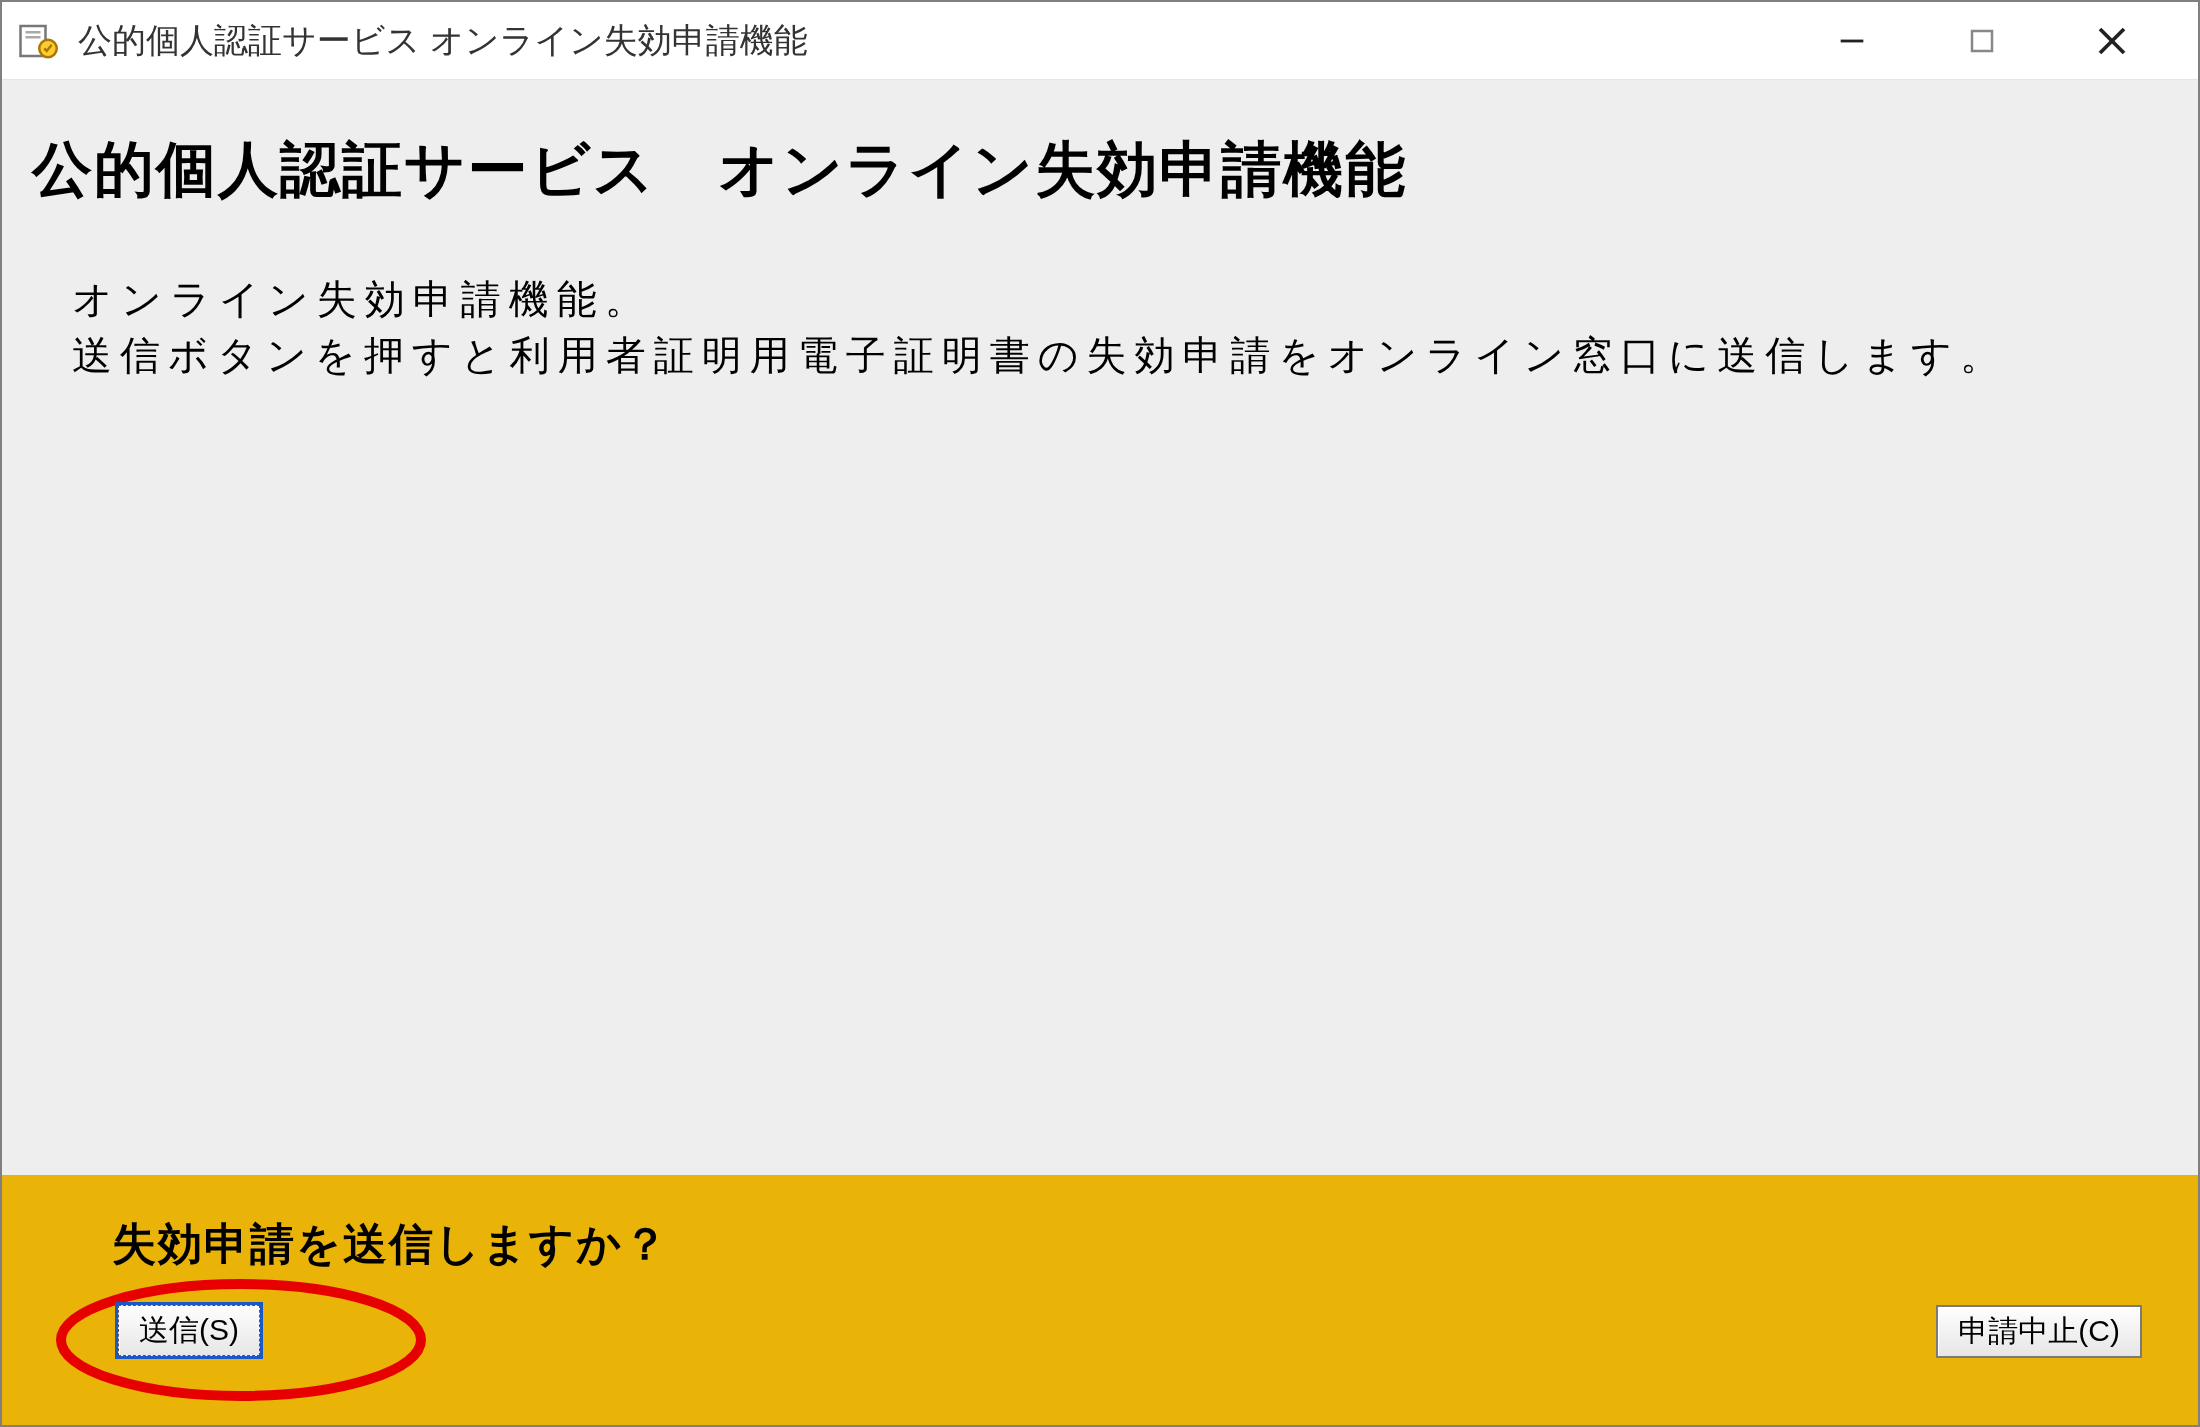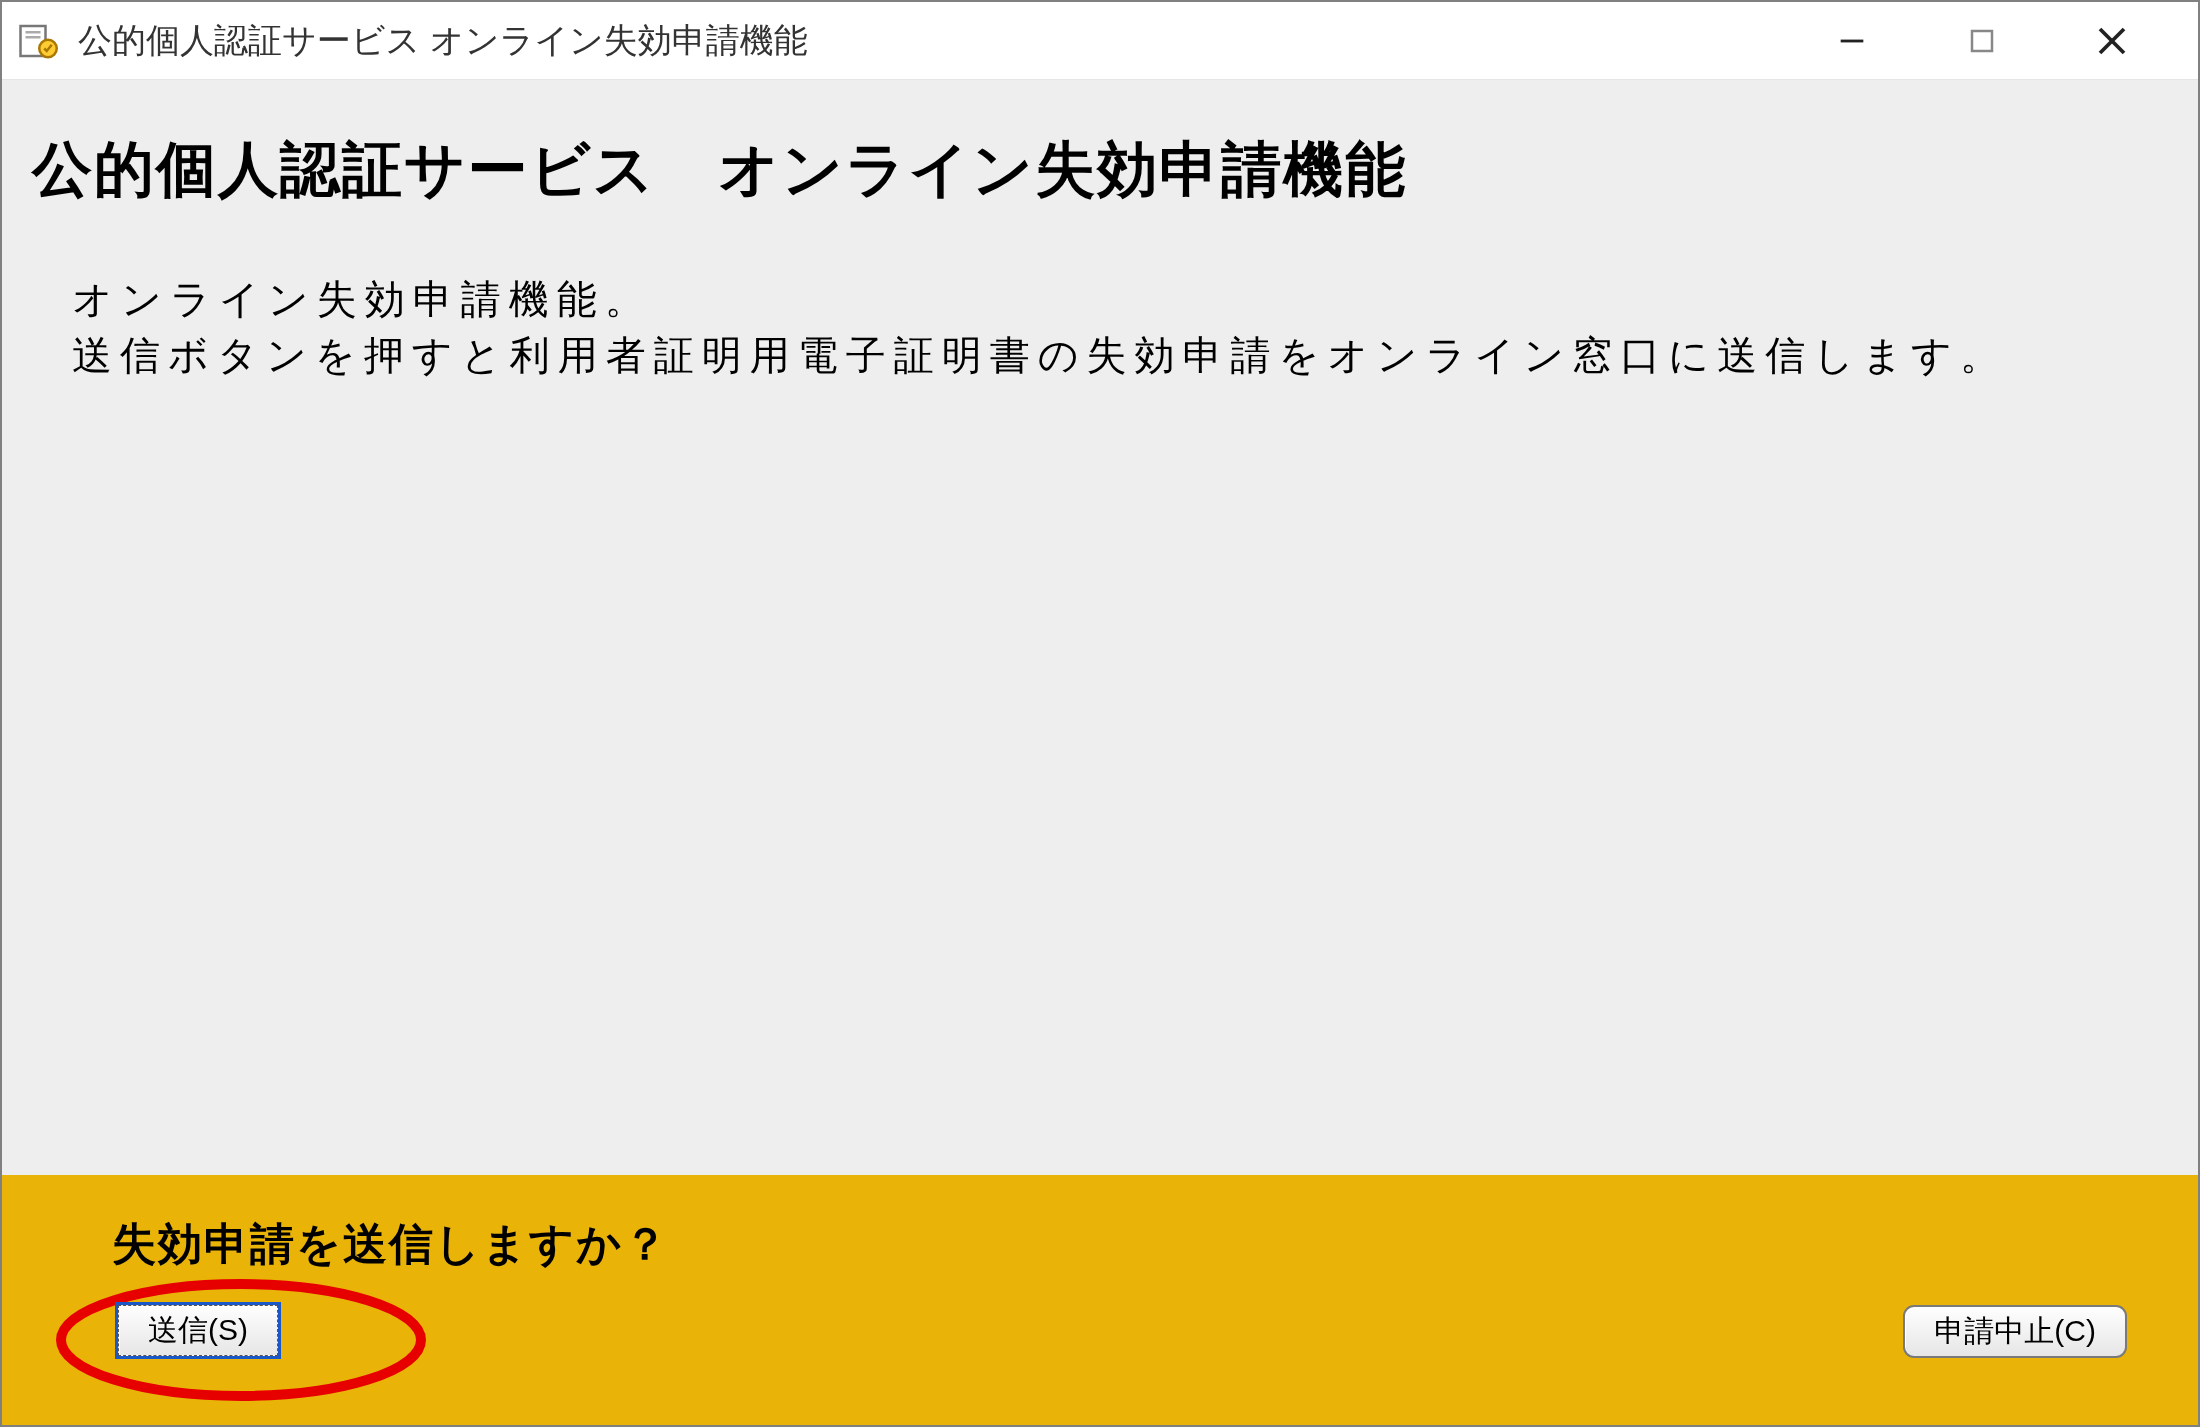--- a/index.html
+++ b/index.html
@@ -17,23 +17,23 @@
     .page-title { font-size: 60px; font-weight: bold; flex: 1; letter-spacing: 2px; }
     .screen-no { font-size: 40px; letter-spacing: 8px; padding-top: 10px; }
     .message { font-size: 40px; padding: 40px 70px 20px 70px; letter-spacing: 8px; line-height: 1.4; }
     .serial-wrap { margin: 280px 70px 0 70px; display: flex; border: 4px solid #808080; height: 78px; }
     .serial-label { background: #c0ffff; display: flex; align-items: center; justify-content: center; font-size: 36px; letter-spacing: 6px; padding: 0 14px; border-right: 4px solid #808080; }
     .serial-value-cell { flex: 1; background: #ffffff; display: flex; align-items: stretch; }
     .serial-value-cell .blackout { width: 440px; background: #000; height: 100%; }
     
     .footer { background: #eab308; height: 250px; position: relative; }
     .footer-prompt { position: absolute; left: 110px; top: 40px; font-size: 44px; font-weight: bold; letter-spacing: 2px; }
-    .btn { position: absolute; background: linear-gradient(#fefefe,#e6e6e6); border: 2px solid #7a7a7a; box-shadow: inset 1px 1px 0 #fff; font-size: 30px; padding: 4px 29px; cursor: pointer; font-family: inherit; }
+    .btn { position: absolute; background: linear-gradient(#fefefe,#e6e6e6); border: 2px solid #7a7a7a; box-shadow: inset 1px 1px 0 #fff; font-size: 30px; padding: 4px 20px; cursor: pointer; font-family: inherit; }
     .btn.submit { left: 116px; top: 130px; outline: 3px solid #1a57c7; border: 1px dashed #555; outline-offset: 0; }
-    .btn.cancel { right: 71px; top: 130px; border-radius: 11px; }
+    .btn.cancel { right: 56px; top: 130px; }
     .ellipse { position: absolute; pointer-events: none; }
   </style>
 </head>
 <body>
 
 <div class="window">
 
   <div class="titlebar">
     <span class="app-icon">
       <svg viewBox="0 0 32 32" width="40" height="40">

